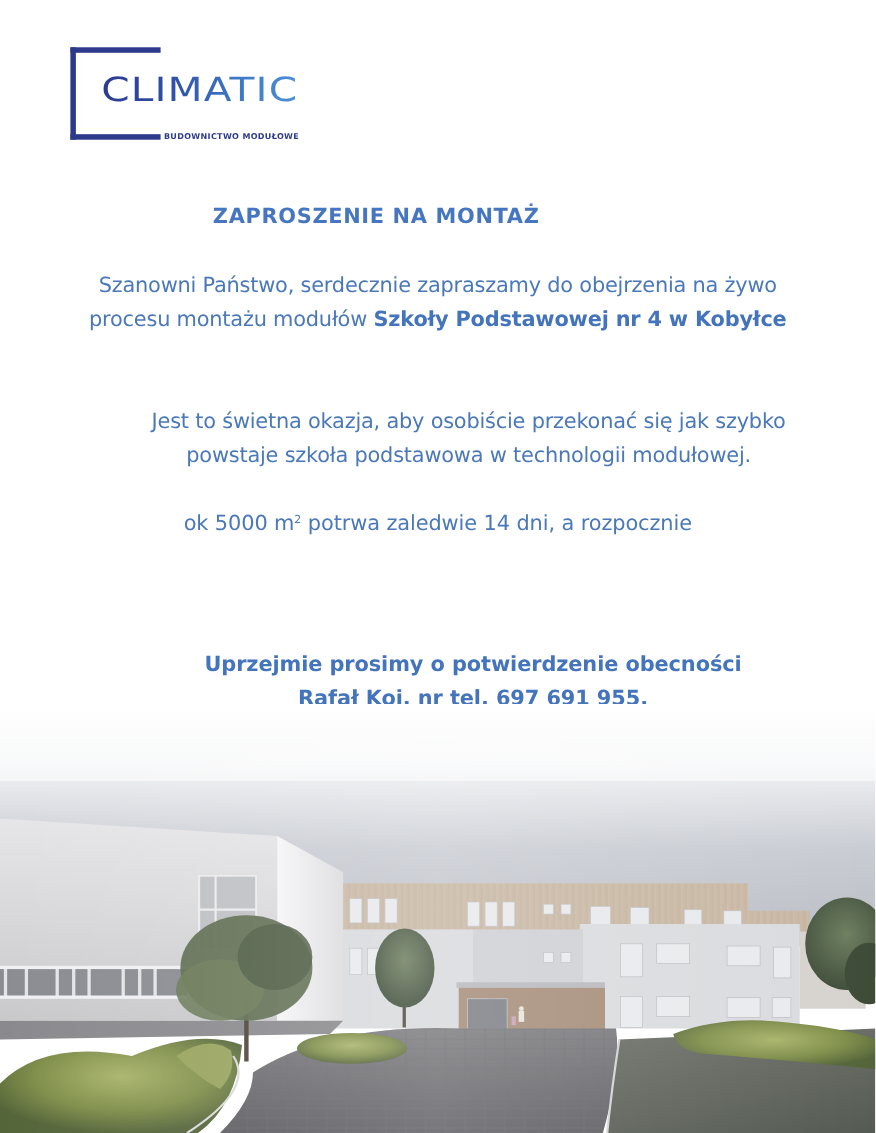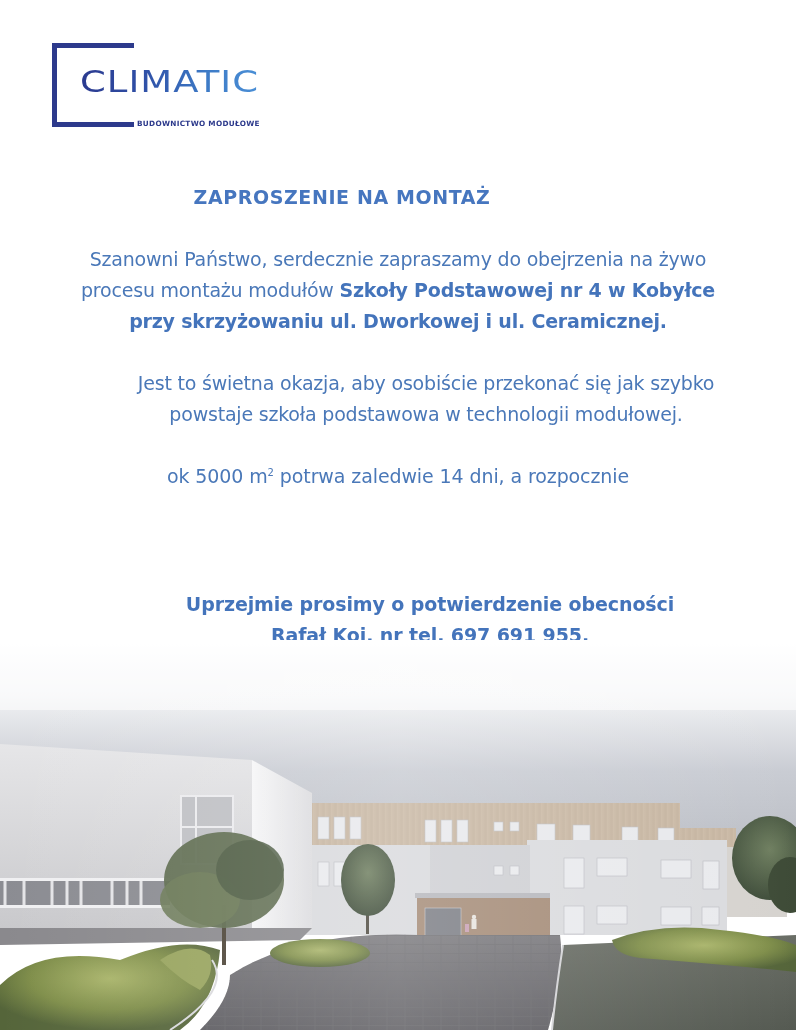--- a/index.html
+++ b/index.html
@@ -1,20 +1,20 @@
 <!DOCTYPE html>
 <html><head>
   <meta charset="utf-8">
   <style>
     * { box-sizing: border-box; margin: 0; padding: 0; }
     html, body { width: 796px; height: 1030px; overflow: hidden; background: #ffffff; }
     body { position: relative; font-family: "DejaVu Sans", "Liberation Sans", sans-serif; color: #4a78b8; }
 
     
-    .logo { position: absolute; left: 0; top: 0; width: 300px; height: 140px; }
+    .logo { position: absolute; left: 12px; top: 0; width: 300px; height: 140px; }
     .logo-frame-top    { position: absolute; left: 52px; top: 43px; width: 82px; height: 5px; background: #2d3a8c; }
     .logo-frame-left   { position: absolute; left: 52px; top: 43px; width: 5px;  height: 84px; background: #2d3a8c; }
     .logo-frame-bottom { position: absolute; left: 52px; top: 122px; width: 82px; height: 5px; background: #2d3a8c; }
     .logo-word {
       position: absolute; left: 80px; top: 66px;
       font-family: "DejaVu Sans", sans-serif; font-weight: 400;
       font-size: 37px; letter-spacing: 1px; line-height: 40px;
       background: linear-gradient(90deg, #2b3a8f 0%, #2f4fa6 35%, #3d7ac6 70%, #4a8fd6 100%);
       -webkit-background-clip: text; background-clip: text; color: transparent;
       transform: scaleY(0.82); transform-origin: left top;
@@ -57,21 +57,20 @@
   <div class="logo-word">CLIMATIC</div>
   <div class="logo-tag">BUDOWNICTWO MODUŁOWE</div>
 </div>
 
 <div class="content">
   <h1 class="title">ZAPROSZENIE NA MONTAŻ</h1>
 
   <div class="para p1">
     <span class="line">Szanowni Państwo, serdecznie zapraszamy do obejrzenia na żywo</span>
     <span class="line"><span>procesu montażu modułów </span><b>Szkoły Podstawowej nr 4 w Kobyłce</b></span>
-    <span class="line"><b>przy skrzyżowaniu ul. Dworkowej i ul. Ceramicznej.</b></span>
   </div>
 
   <div class="para p2">
     <span class="line">Jest to świetna okazja, aby osobiście przekonać się jak szybko</span>
     <span class="line">powstaje szkoła podstawowa w technologii modułowej.</span>
   </div>
 
   <div class="para p3">
     <span class="line"><span>ok 5000 m</span><sup>2</sup><span> potrwa zaledwie 14 dni, a rozpocznie</span></span>
   </div>

